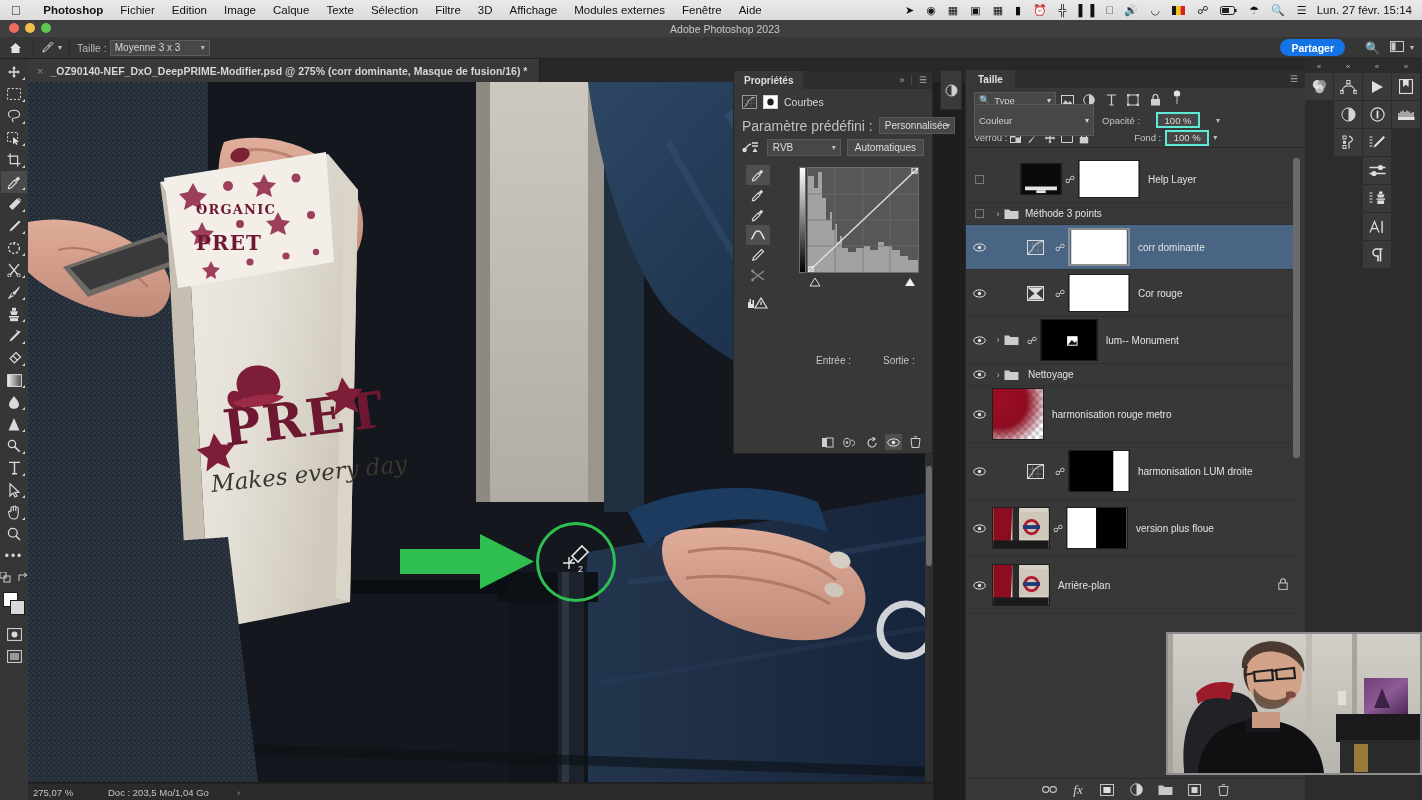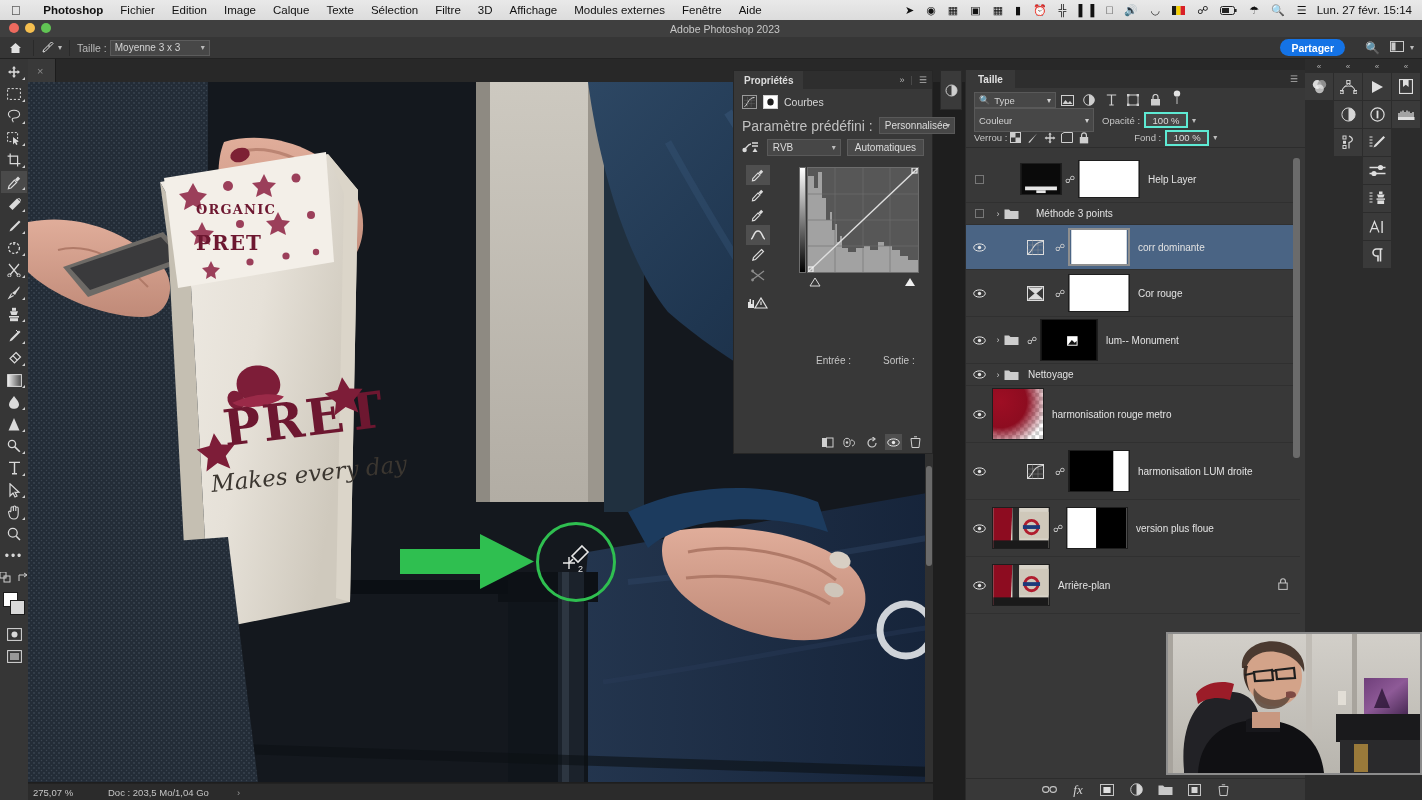--- a/index.html
+++ b/index.html
@@ -126,24 +126,24 @@
     height:18px; display:flex; align-items:center; font-weight:bold; }
   #layers .tabs .tr { position:absolute; right:7px; color:#b5b5b5; font-size:9px; }
   #filterrow { height:20px; display:flex; align-items:center; gap:0; padding:4px 8px 0 8px; }
   .typesel { background:#474747; border:1px solid #595959; height:16px; width:82px;
     display:flex; align-items:center; padding:0 4px; color:#d2d2d2; font-size:9.5px;
     gap:4px; position:relative; }
   .typesel .cv { position:absolute; right:4px; font-size:8px; }
   .fico { width:22px; height:16px; display:flex; align-items:center; justify-content:center;
     color:#cfcfcf; }
   #blendrow { height:20px; display:flex; align-items:center; padding:4px 8px 0 8px; gap:0; }
-  .blendsel { background:#474747; border:1px solid #595959; height:24px; width:120px;
+  .blendsel { background:#474747; border:1px solid #595959; height:32px; width:120px;
     display:flex; align-items:center; padding:0 4px; color:#d2d2d2; font-size:9.5px; position:relative; }
   .blendsel .cv { position:absolute; right:4px; font-size:8px; }
-  .opac { display:flex; align-items:center; gap:4px; margin-left:8px; color:#c6c6c6; font-size:9.5px;}
+  .opac { display:flex; align-items:center; gap:16px; margin-left:8px; color:#c6c6c6; font-size:9.5px;}
   .numfield { background:#474747; border:2px solid #5eead4; height:16px; min-width:44px;
     display:flex; align-items:center; justify-content:center; color:#dedede; font-size:9.5px; }
   #lockrow { height:20px; display:flex; align-items:center; padding:4px 8px 0 8px;
     color:#c6c6c6; font-size:9.5px; gap:0; border-bottom:1px solid #2c2c2c; padding-bottom:4px;}
   #lockrow .li { width:17px; height:16px; display:flex; align-items:center; justify-content:center; color:#cfcfcf;}
 
   #layerlist { position:absolute; left:0; top:86px; width:334px; height:692px; overflow:hidden; }
   .lrow { display:flex; align-items:center; border-bottom:1px solid #303030;
     position:relative; padding-left:0; }
   .lrow.sel { background:#4a6484; }
@@ -281,20 +281,21 @@
         <rect x="1.5" y="1.5" width="4" height="8" fill="#c9c9c9"></rect>
       </svg>
   </span>
   <span style="color:#bbb;font-size:8px;padding:0 8px 0 2px">▾</span>
 </div>
 
 <div id="tabbar">
   <div style="width:28px;background:#363636;display:flex;align-items:flex-start;justify-content:center;color:#b0b0b0;font-size:8px;padding-top:1px">»</div>
   <div id="doctab">
     <span class="x">×</span>
+    <span>_OZ90140-NEF_DxO_DeepPRIME-Modifier.psd @ 275% (corr dominante, Masque de fusion/16) *</span>
   </div>
 </div>
 
 <div id="lefttools">
   <div class="tb">
     <svg width="14" height="14" viewBox="0 0 14 14">
         <path d="M7 1 L9 3.5 L7.8 3.5 L7.8 6.2 L10.5 6.2 L10.5 5 L13 7 L10.5 9 L10.5 7.8 L7.8 7.8 L7.8 10.5 L9 10.5 L7 13 L5 10.5 L6.2 10.5 L6.2 7.8 L3.5 7.8 L3.5 9 L1 7 L3.5 5 L3.5 6.2 L6.2 6.2 L6.2 3.5 L5 3.5 Z" fill="#dadada"></path>
       </svg>
     <i class="dot"></i>
   </div>
@@ -914,21 +915,21 @@
     <div class="lrow" style="height:22px">
       <span class="eye off">
           <i class="chkbox"></i>
         </span>
       <span class="arrow">›</span>
       <span class="folder">
         <svg width="15" height="12" viewBox="0 0 15 12">
             <path d="M0.5 11 L0.5 1.5 L5 1.5 L6.5 3 L14.5 3 L14.5 11 Z" fill="#cdcdcd"></path>
           </svg>
       </span>
-      <span class="lname" style="margin-left:12px">Méthode 3 points</span>
+      <span class="lname" style="margin-left:1px">Méthode 3 points</span>
     </div>
 
     <div class="lrow sel" style="height:45px">
       <span class="eye">
         <svg width="13" height="9" viewBox="0 0 13 9">
             <ellipse cx="6.5" cy="4.5" rx="5.8" ry="3.6" fill="none" stroke="#e6e6e6"></ellipse>
             <circle cx="6.5" cy="4.5" r="1.7" fill="#e6e6e6"></circle>
           </svg>
       </span>
       <span style="width:26px"></span>

